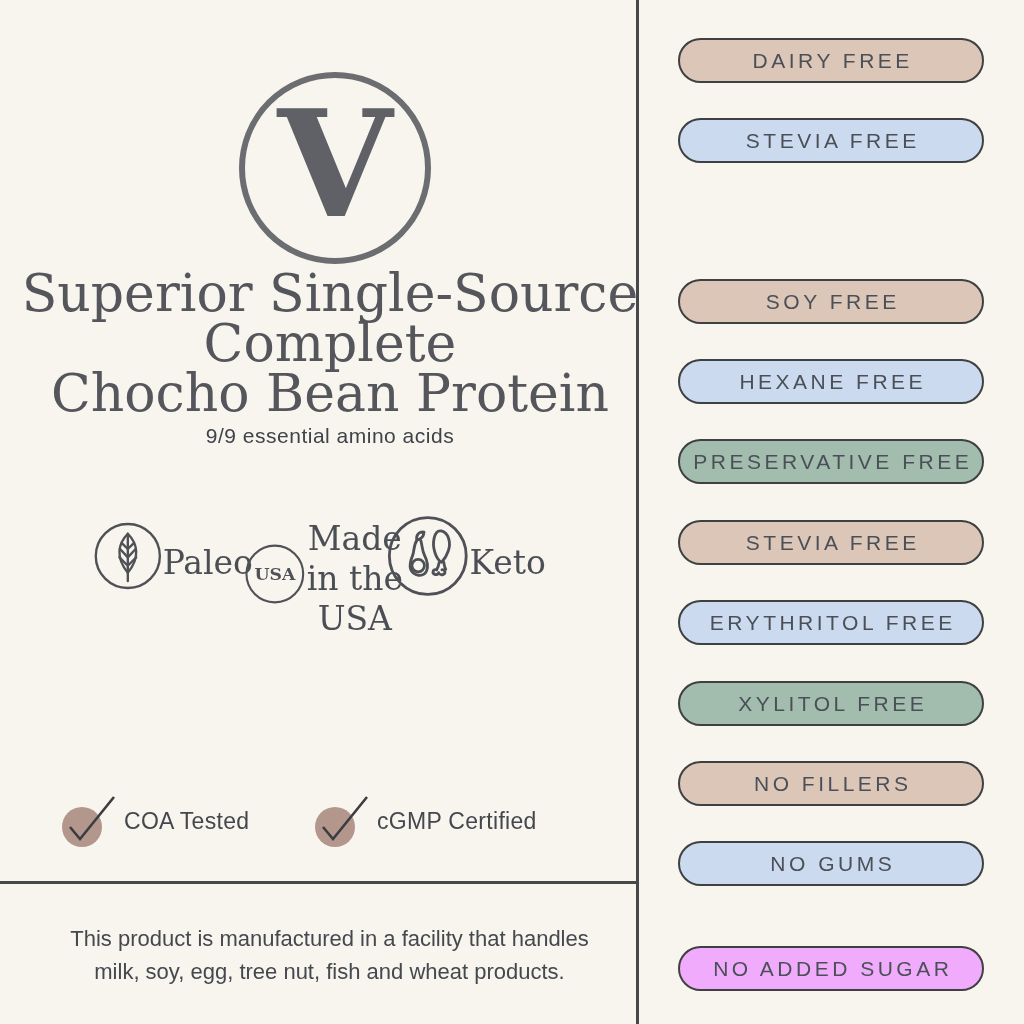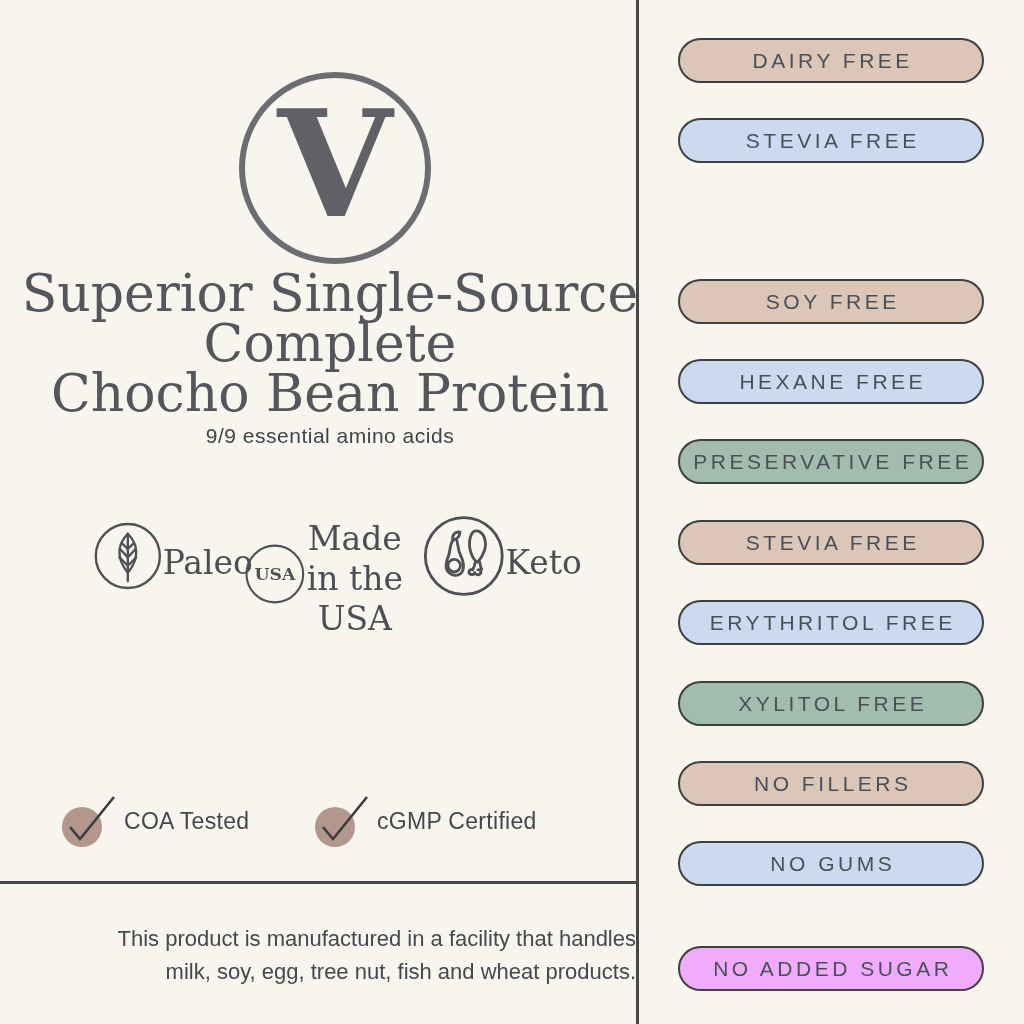--- a/index.html
+++ b/index.html
@@ -59,21 +59,21 @@
   .cert-mark { position:relative; width:60px; height:56px; flex:0 0 auto; }
   .cert-circle {
     position:absolute; left:2px; top:14px; width:40px; height:40px;
     border-radius:50%; background:#b3978c;
   }
   .cert-check { position:absolute; left:0; top:0; width:60px; height:56px; }
   .cert-label { font-size:23px; color:#44474d; margin-left:4px; letter-spacing:0.3px; }
 
   .disclaimer {
     position:absolute; left:0; top:922px; width:636px;
-    text-align:right; font-size:22px; line-height:33px; color:#45484e;padding-left:23px;
+    text-align:center; font-size:22px; line-height:33px; color:#45484e;padding-left:23px;
   }
 
   
   .right-panel { position:absolute; left:639px; top:0; width:385px; height:1024px; }
   .pill {
     position:absolute; left:39px; width:306px; height:45px;
     border:2px solid #3e4042; border-radius:33px;
     display:flex; align-items:center; justify-content:center;
     font-size:21px; letter-spacing:3.5px; color:#4b5058;
     text-indent:3.5px;
@@ -110,21 +110,21 @@
     </div>
 
     <div class="feature" style="left:244px;">
       <svg class="feature-icon" viewBox="0 0 100 100" style="width:94px;height:94px;margin-top:4px;">
         <circle class="icon-stroke" cx="50" cy="50" r="46"></circle>
         <text x="50" y="60" text-anchor="middle" font-family="DejaVu Serif, serif" font-weight="bold" font-size="28" fill="#4f5156">USA</text>
       </svg>
       <div class="feature-label" style="width:150px;">Made in the USA</div>
     </div>
 
-    <div class="feature" style="left:422px;">
+    <div class="feature" style="left:386px;">
       <svg class="feature-icon" viewBox="0 0 100 100">
         <circle class="icon-stroke" cx="50" cy="50" r="46"></circle>
 
         <path class="icon-stroke" d="M37,31 C33,37 34,43 32,49 C29.5,55 27.5,60 29.5,66 C32.5,74 45,76 48.5,68 C51.5,61.5 49,55 46,49 C43,43 43.5,37 41.5,31"></path>
         <path class="icon-stroke" d="M37,31 C35.5,25.5 39.5,20 45.5,21.5 C45,27 42,30 37,31 Z"></path>
         <circle class="icon-stroke" cx="38.5" cy="61.5" r="7.5"></circle>
 
         <path class="icon-stroke" d="M66,20 C75,22 78,34 74.5,44 C72.5,50 69.5,54.5 66.5,57.5 C63,55.5 60,51 58.3,45 C55,34.5 57.5,18.5 66,20 Z"></path>
         <path class="icon-stroke" d="M63.5,58 C63,61.5 62,64.5 60.5,66.5 M69,57 C69.6,60.8 70.2,63.6 71.5,66"></path>
         <path class="icon-stroke" d="M60.5,66.5 C56.5,65 54.5,70.5 58.5,72 C60.5,72.8 62.5,71.8 63,70 C63.8,71.8 66,72.8 68,72.2 C72,71 70.8,65.5 67,66.5"></path>

